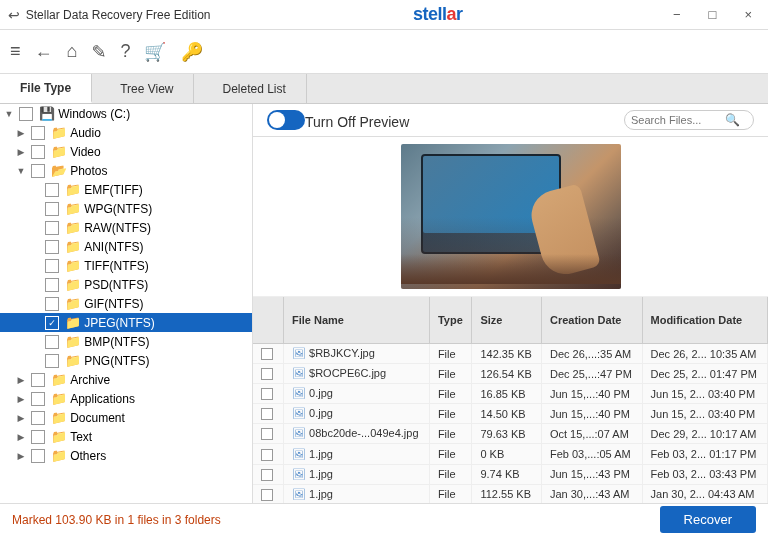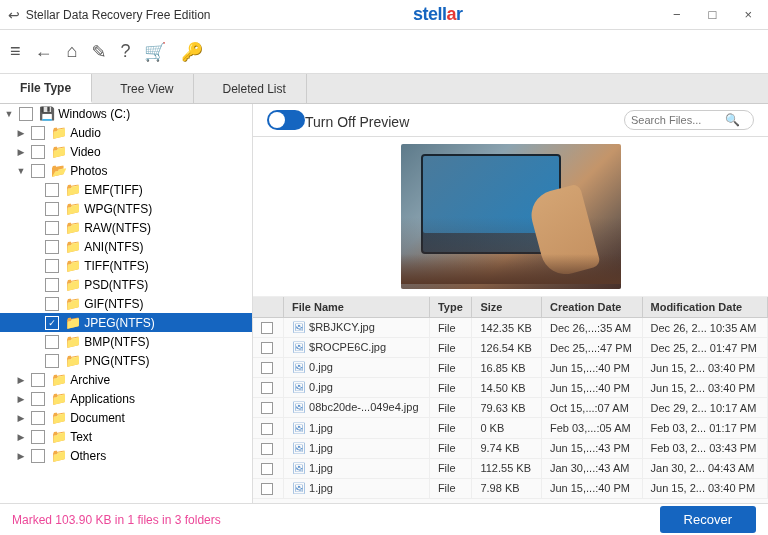--- a/index.html
+++ b/index.html
@@ -182,21 +182,21 @@
     }
     .file-table {
       width: 100%;
       border-collapse: collapse;
     }
     .file-table th {
       background: #e8e8e8;
       font-size: 11px;
       font-weight: 600;
       color: #333;
-      padding: 4px 8px;
+      padding: 17px 8px;
       text-align: left;
       border-bottom: 1px solid #ccc;
       border-right: 1px solid #ccc;
       position: sticky;
       top: 0;
       white-space: nowrap;
     }
     .file-table td {
       font-size: 11px;
       color: #333;
@@ -210,21 +210,21 @@
     
     .status-bar {
       height: 32px;
       background: #fff;
       border-top: 1px solid #ddd;
       display: flex;
       align-items: center;
       justify-content: space-between;
       padding: 0 12px;
     }
-    .status-text { font-size: 12px; color: #ec4899; }
+    .status-text { font-size: 12px; color: #c2410c; }
     .recover-btn {
       background: #1565c0;
       color: #fff;
       border: none;
       padding: 6px 24px;
       border-radius: 3px;
       font-size: 13px;
       cursor: pointer;
       font-weight: 500;
     }

